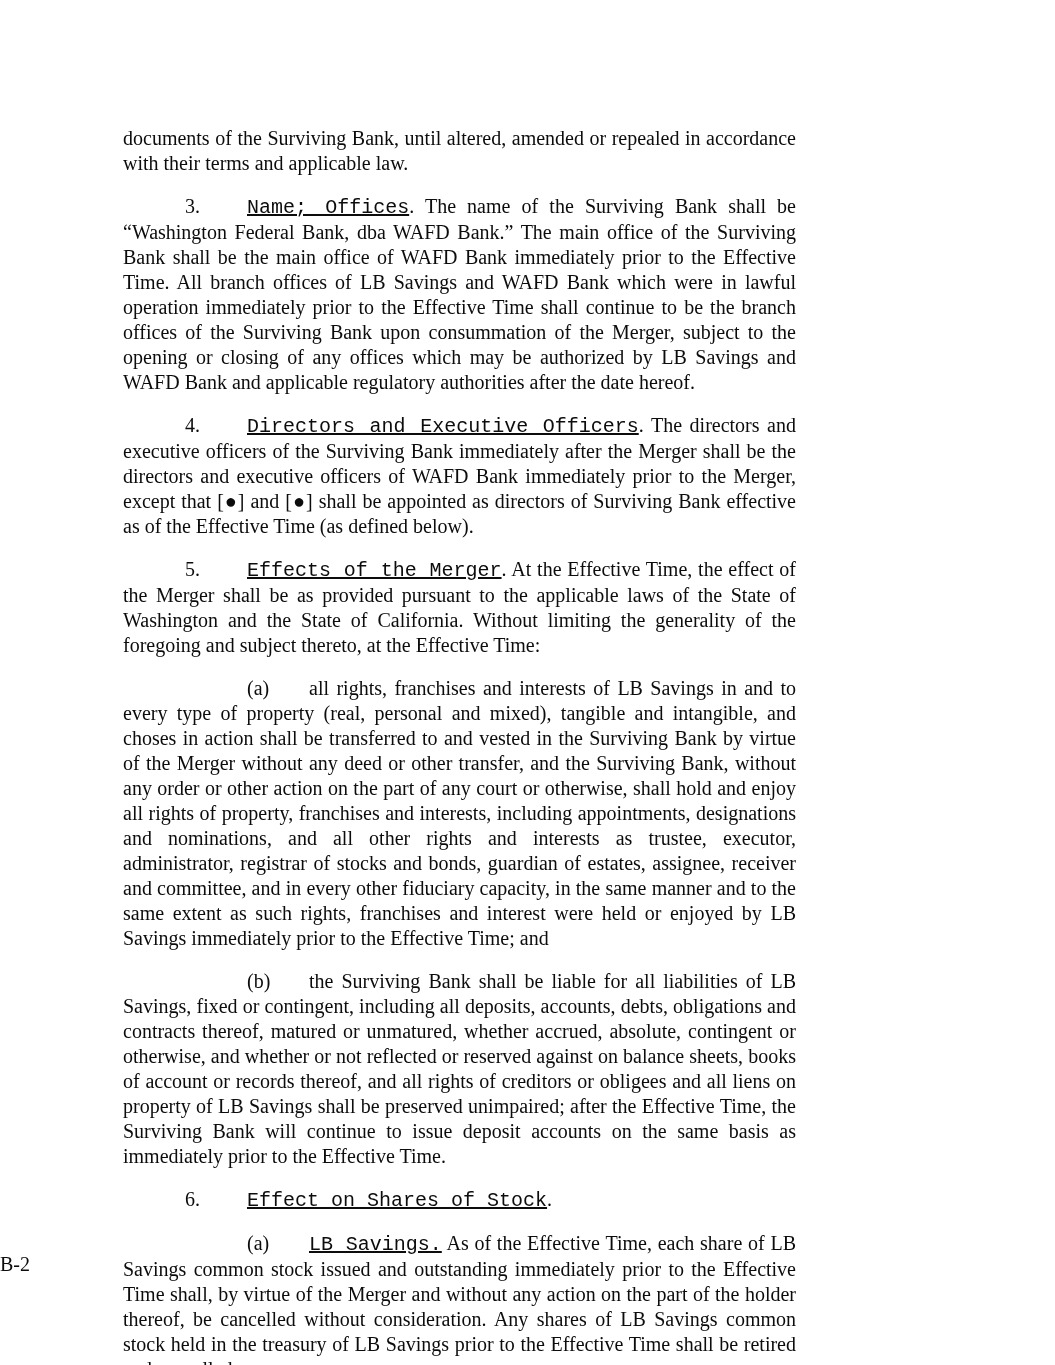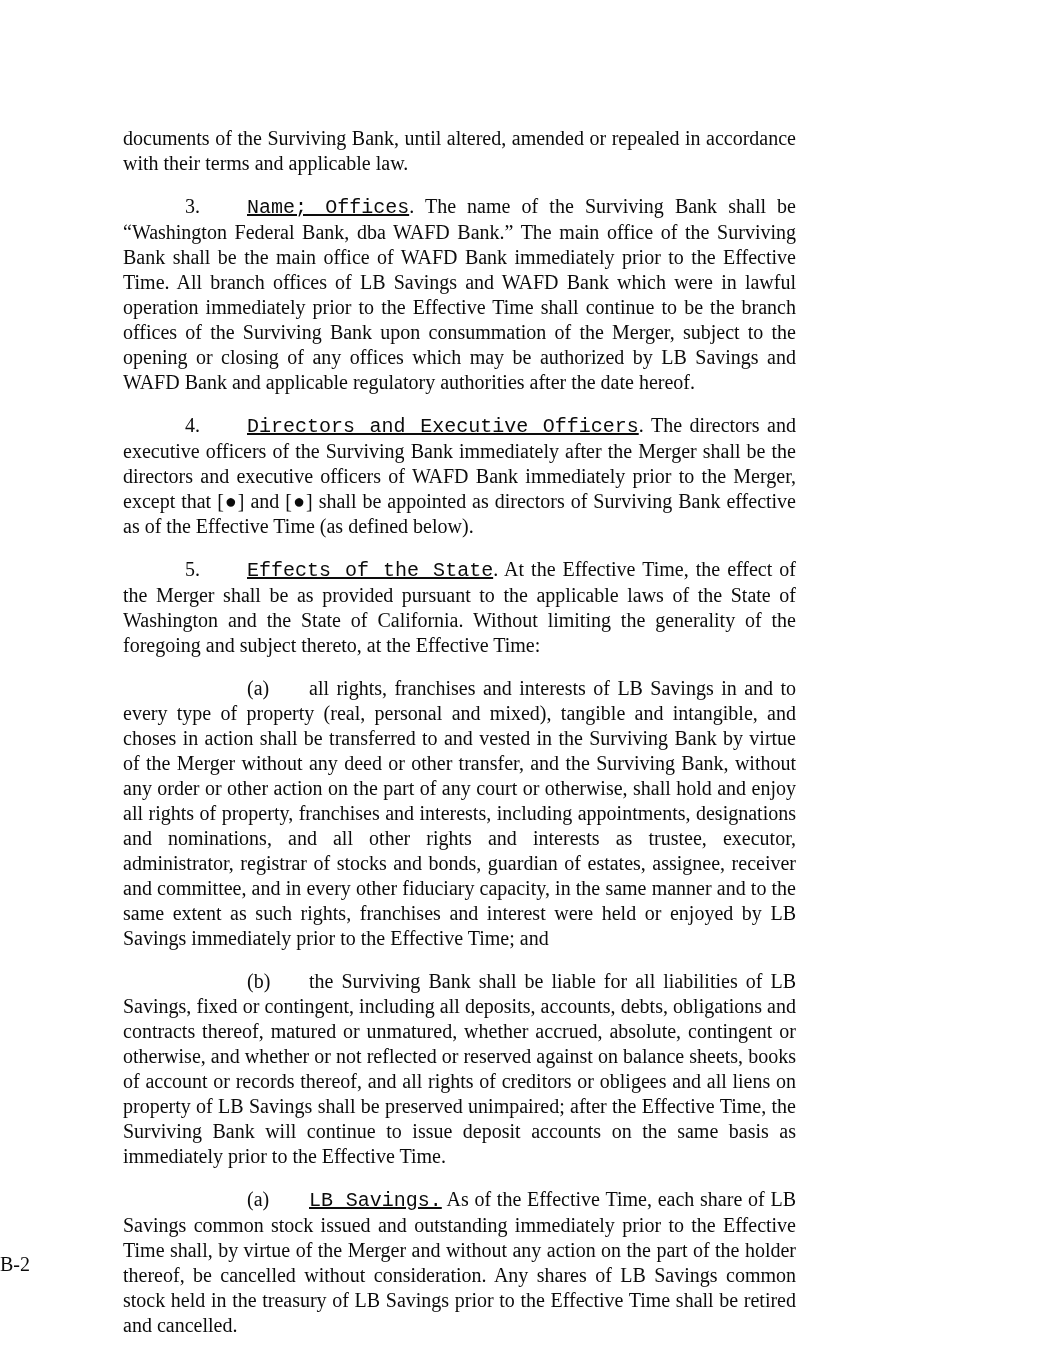--- a/index.html
+++ b/index.html
@@ -51,25 +51,26 @@
 
 <div class="page">
   <div class="content">
 
     <p class="para">documents of the Surviving Bank, until altered, amended or repealed in accordance with their terms and applicable law.</p>
 
     <p class="para indent-1"><span class="num">3.</span><span class="heading">Name; Offices</span><span>.  The name of the Surviving Bank shall be “Washington Federal Bank, dba WAFD Bank.”  The main office of the Surviving Bank shall be the main office of WAFD Bank immediately prior to the Effective Time.  All branch offices of LB Savings and WAFD Bank which were in lawful operation immediately prior to the Effective Time shall continue to be the branch offices of the Surviving Bank upon consummation of the Merger, subject to the opening or closing of any offices which may be authorized by LB Savings and WAFD Bank and applicable regulatory authorities after the date hereof.</span></p>
 
     <p class="para indent-1"><span class="num">4.</span><span class="heading">Directors and Executive Officers</span><span>.  The directors and executive officers of the Surviving Bank immediately after the Merger shall be the directors and executive officers of WAFD Bank immediately prior to the Merger, except that [●] and [●] shall be appointed as directors of Surviving Bank effective as of the Effective Time (as defined below).</span></p>
 
-    <p class="para indent-1"><span class="num">5.</span><span class="heading">Effects of the State</span><span>.  At the Effective Time, the effect of the Merger shall be as provided pursuant to the applicable laws of the  State of Washington and the State of California.  Without limiting the generality of the foregoing and subject thereto, at the Effective Time:</span></p>
+    <p class="para indent-1"><span class="num">5.</span><span class="heading">Effects of the Merger</span><span>.  At the Effective Time, the effect of the Merger shall be as provided pursuant to the applicable laws of the  State of Washington and the State of California.  Without limiting the generality of the foregoing and subject thereto, at the Effective Time:</span></p>
 
     <p class="para indent-2"><span class="num">(a)</span><span>all rights, franchises and interests of LB Savings in and to every type of property (real, personal and mixed), tangible and intangible, and choses in action shall be transferred to and vested in the Surviving Bank by virtue of the Merger without any deed or other transfer, and the Surviving Bank, without any order or other action on the part of any court or otherwise, shall hold and enjoy all rights of property, franchises and interests, including appointments, designations and nominations, and all other rights and interests as trustee, executor, administrator, registrar of stocks and bonds, guardian of estates, assignee, receiver and committee, and in every other fiduciary capacity, in the same manner and to the same extent as such rights, franchises and interest were held or enjoyed by LB Savings immediately prior to the Effective Time; and</span></p>
 
     <p class="para indent-2"><span class="num">(b)</span><span>the Surviving Bank shall be liable for all liabilities of LB Savings, fixed or contingent, including all deposits, accounts, debts, obligations and contracts thereof, matured or unmatured, whether accrued, absolute, contingent or otherwise, and whether or not reflected or reserved against on balance sheets, books of account or records thereof, and all rights of creditors or obligees and all liens on property of LB Savings shall be preserved unimpaired; after the Effective Time, the Surviving Bank will continue to issue deposit accounts on the same basis as immediately prior to the Effective Time.</span></p>
 
+    <p class="para indent-1"><span class="num">6.</span><span class="heading">Effect on Shares of Stock</span><span>.</span></p>
 
     <p class="para indent-2"><span class="num">(a)</span><span class="heading">LB Savings.</span><span>  As of the Effective Time, each share of LB Savings common stock issued and outstanding immediately prior to the Effective Time shall, by virtue of the Merger and without any action on the part of the holder thereof, be cancelled without consideration.  Any shares of LB Savings common stock held in the treasury of LB Savings prior to the Effective Time shall be retired and cancelled.</span></p>
 
   </div>
 
   <div class="footer">B-2</div>
 </div>
 
 </body></html>

